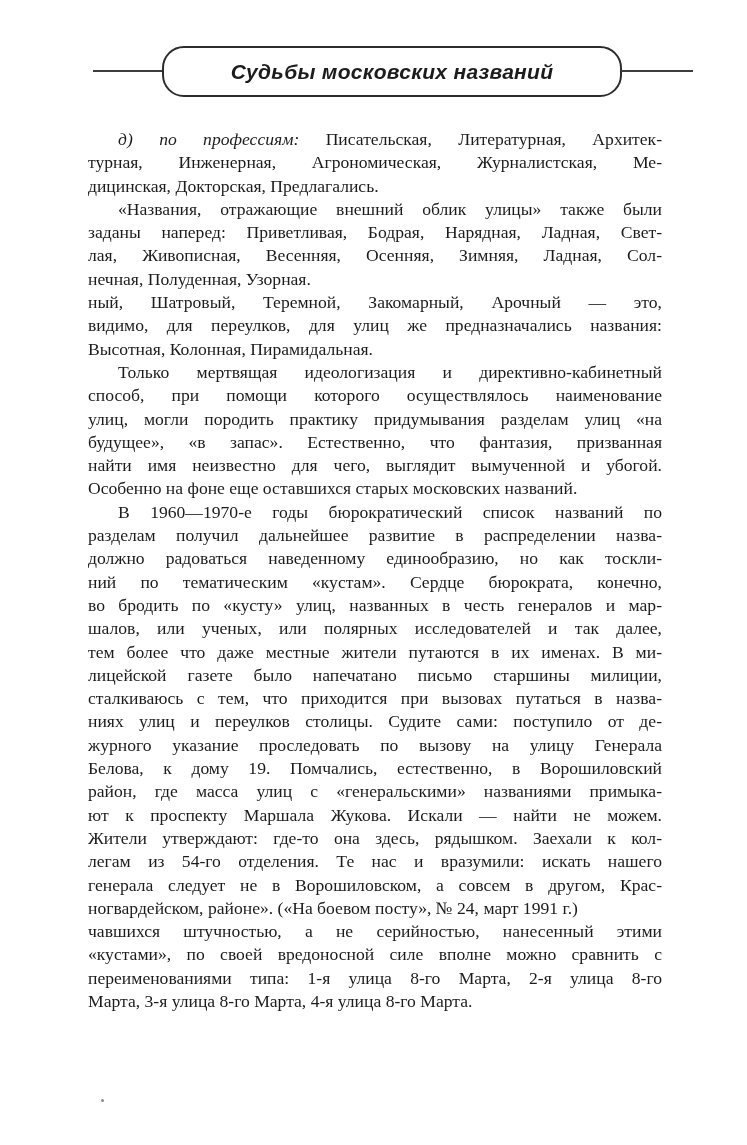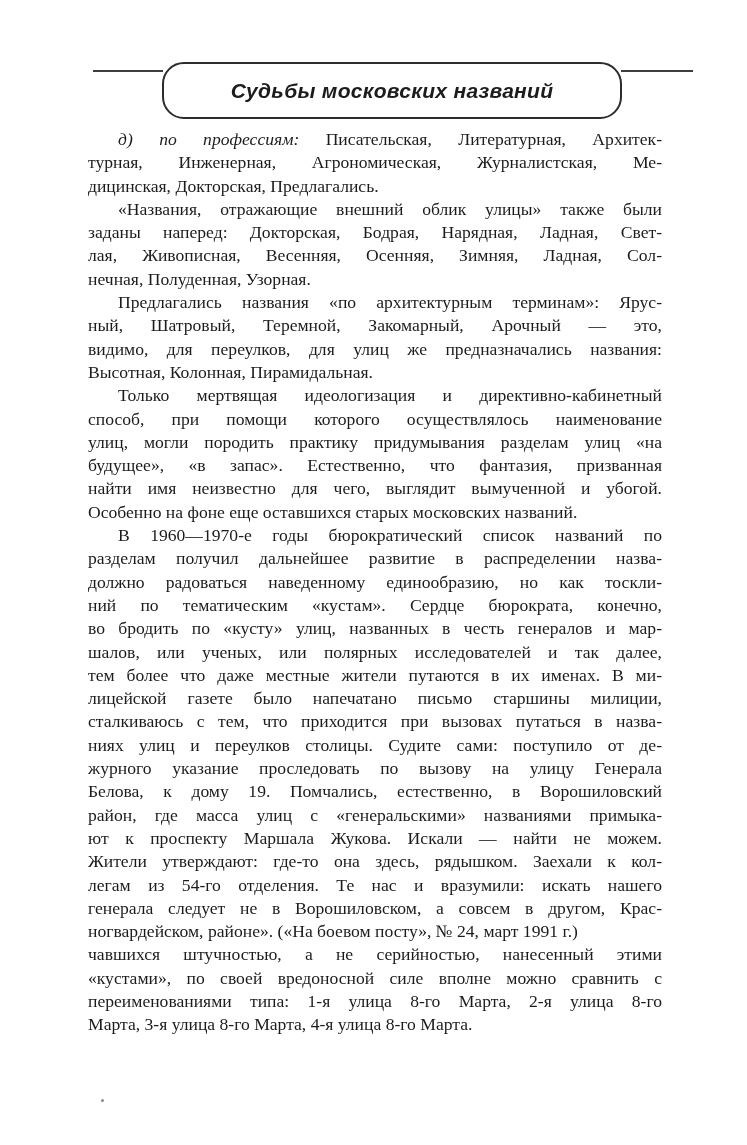--- a/index.html
+++ b/index.html
@@ -11,21 +11,21 @@
     color:#1c1c1c;
     overflow:hidden;
   }
   
   .rule{
     position:absolute;top:70px;height:2px;background:#3d3d3d;
   }
   .rule-left{left:93px;width:70px;}
   .rule-right{left:621px;width:72px;}
   .title-box{
-    position:absolute;left:162px;top:62px;width:460px;height:57px;
+    position:absolute;left:162px;top:46px;width:460px;height:51px;
     border:2px solid #2c2c2c;border-radius:22px;
     box-sizing:border-box;
     background:#ffffff;
     display:flex;align-items:center;justify-content:center;
   }
   .title{
     font-family:"Liberation Sans",sans-serif;
     font-style:italic;
     font-weight:bold;
     font-size:21px;
@@ -65,26 +65,25 @@
   <div class="rule rule-right"></div>
 
   <div class="body-text">
       <div class="paragraph">
         <div class="line first"><span class="italic">д) по профессиям:</span><span> Писательская, Литературная, Архитек-</span></div>
         <div class="line"><span>турная, Инженерная, Агрономическая, Журналистская, Ме-</span></div>
         <div class="line last"><span>дицинская, Докторская, Предлагались.</span></div>
       </div>
       <div class="paragraph">
         <div class="line first"><span>«Названия, отражающие внешний облик улицы» также были</span></div>
-        <div class="line"><span>заданы наперед: Докторская, Бодрая, Нарядная, Ладная, Свет-</span></div>
+        <div class="line"><span>заданы наперед: Приветливая, Бодрая, Нарядная, Ладная, Свет-</span></div>
         <div class="line"><span>лая, Живописная, Весенняя, Осенняя, Зимняя, Ладная, Сол-</span></div>
         <div class="line last"><span>нечная, Полуденная, Узорная.</span></div>
       </div>
       <div class="paragraph">
-        <div class="line first"><span>Предлагались названия «по архитектурным терминам»: Ярус-</span></div>
         <div class="line"><span>ный, Шатровый, Теремной, Закомарный, Арочный — это,</span></div>
         <div class="line"><span>видимо, для переулков, для улиц же предназначались названия:</span></div>
         <div class="line last"><span>Высотная, Колонная, Пирамидальная.</span></div>
       </div>
       <div class="paragraph">
         <div class="line first"><span>Только мертвящая идеологизация и директивно-кабинетный</span></div>
         <div class="line"><span>способ, при помощи которого осуществлялось наименование</span></div>
         <div class="line"><span>улиц, могли породить практику придумывания разделам улиц «на</span></div>
         <div class="line"><span>будущее», «в запас». Естественно, что фантазия, призванная</span></div>
         <div class="line"><span>найти имя неизвестно для чего, выглядит вымученной и убогой.</span></div>

